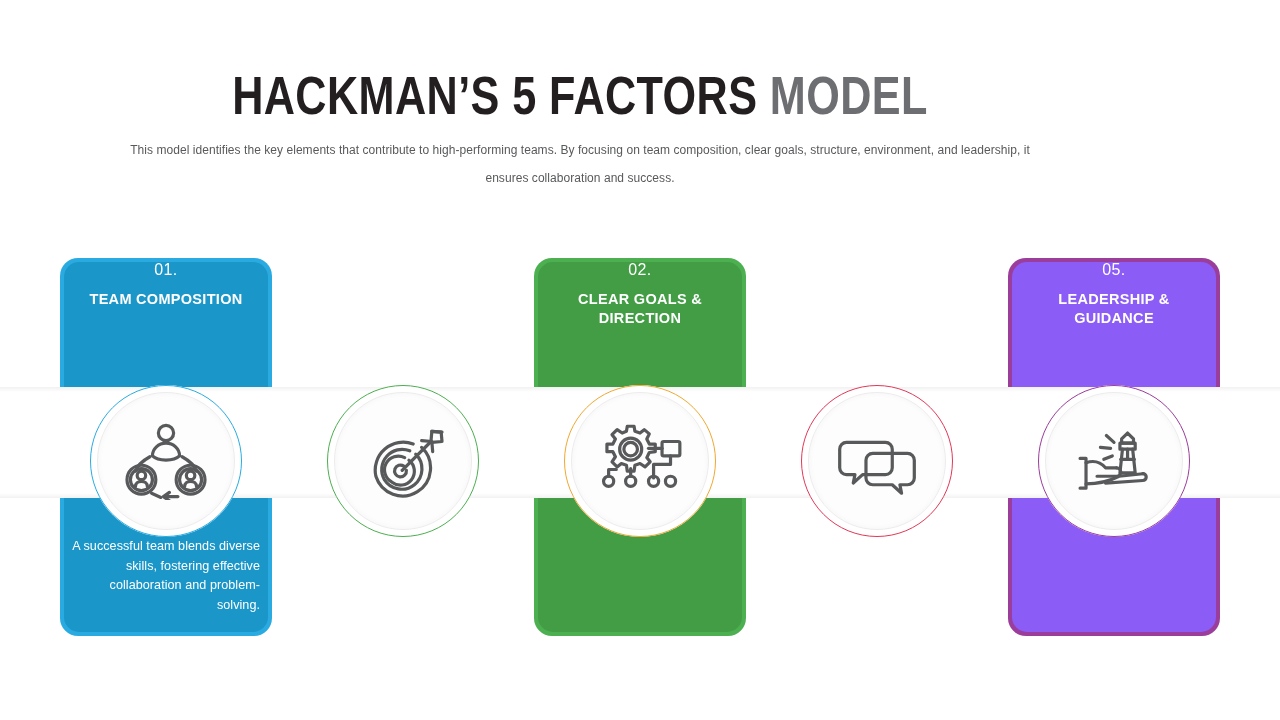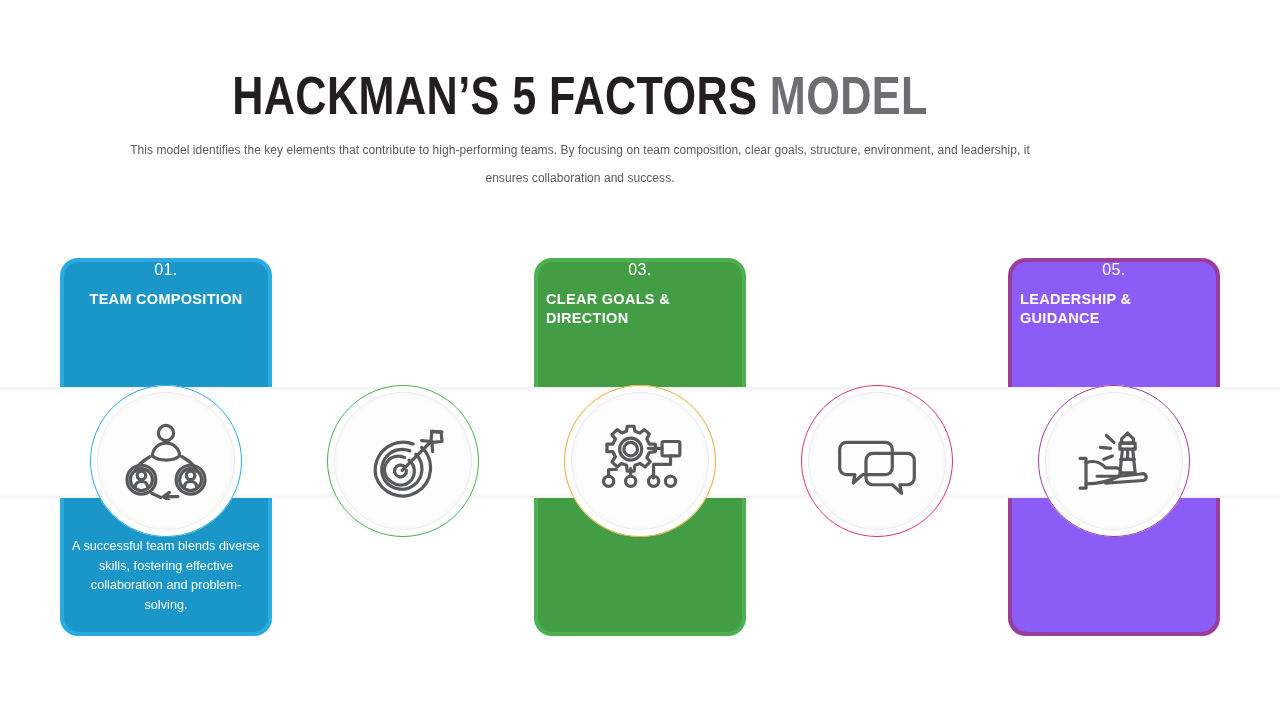--- a/index.html
+++ b/index.html
@@ -120,33 +120,34 @@
     font-weight: 400;
     color: #ffffff;
     letter-spacing: 0.4px;
   }
   .card-title {
     margin-top: 12px;
     font-size: 14.5px;
     line-height: 18.5px;
     font-weight: 700;
     color: #ffffff;
+    text-align: center;
     letter-spacing: 0.3px;
     text-transform: uppercase;
     padding: 0 8px;
   }
   .card-desc {
     position: absolute;
     left: 8px;
     right: 8px;
     top: 275px;
     font-size: 12.6px;
     line-height: 19.6px;
     color: #ffffff;
-    text-align: center;
+    text-align: right;
     font-weight: 400;
     letter-spacing: 0.05px;
   }
 
   
   .icon-wrap {
     position: absolute;
     left: 50%;
     top: 385px;
     width: 152px;
@@ -232,21 +233,21 @@
     <div class="card" style="background: rgb(41, 171, 226);">
       <div class="card-inner" style="background: rgb(27, 150, 201);">
         <div class="card-num">01.</div>
         <div class="card-title">TEAM COMPOSITION</div>
         <div class="card-desc">A successful team blends diverse skills, fostering effective collaboration and problem-solving.</div>
       </div>
     </div>
 
     <div class="card" style="background: rgb(76, 175, 80);">
       <div class="card-inner" style="background: rgb(66, 157, 69);">
-        <div class="card-num">03.</div>
+        <div class="card-num">02.</div>
         <div class="card-title">CLEAR GOALS &amp; DIRECTION</div>
       </div>
     </div>
 
 
 
     <div class="card" style="background: rgb(155, 61, 155);">
       <div class="card-inner" style="background: #8b5cf6;">
         <div class="card-num">05.</div>
         <div class="card-title">LEADERSHIP &amp; GUIDANCE</div>

